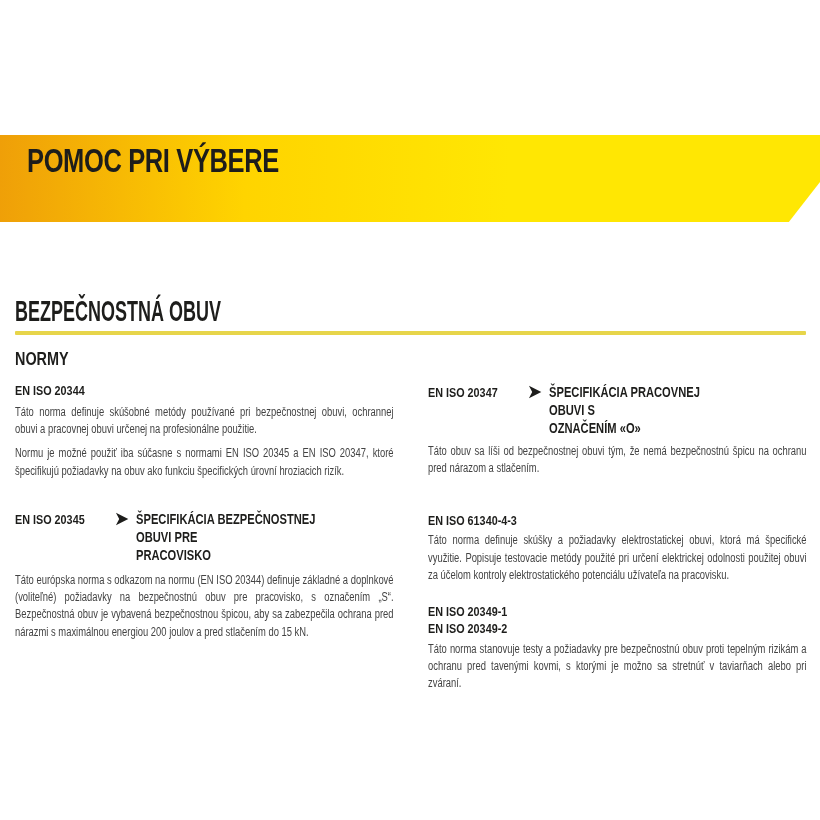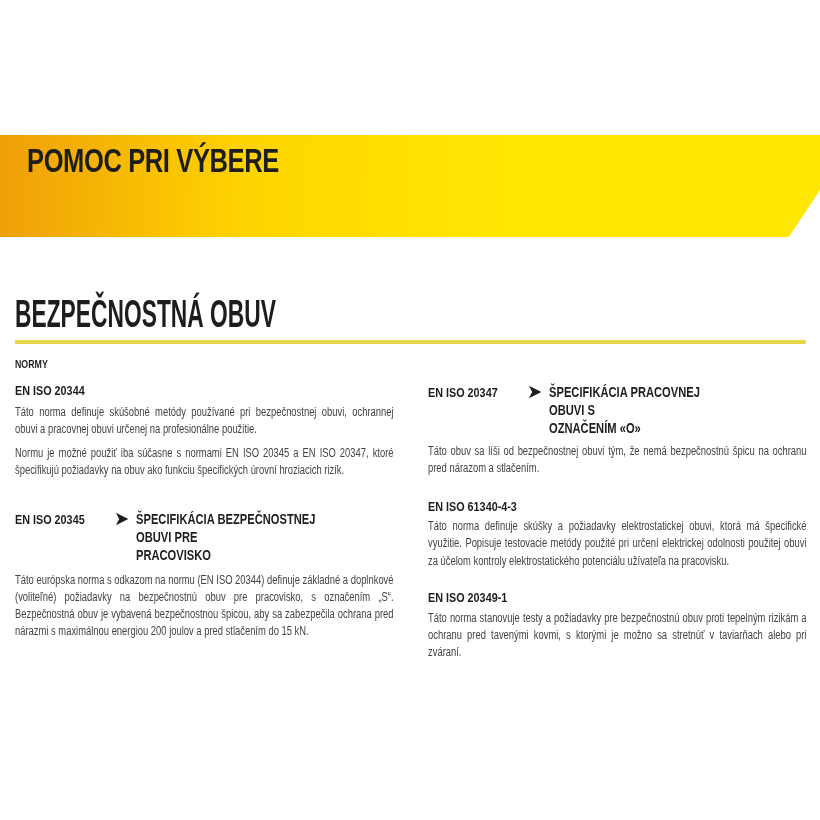--- a/index.html
+++ b/index.html
@@ -16,56 +16,56 @@
     background:#ffffff;
     font-family:"Liberation Sans","DejaVu Sans",sans-serif;
     color:var(--body-ink);
     position:relative;
     overflow:hidden;
   }
   
   .banner{
     position:absolute;
     top:135px;left:0;
-    width:820px;height:102px;
+    width:820px;height:87px;
     background:linear-gradient(92deg,var(--banner-grad-left) 0%,var(--banner-grad-mid) 30%,var(--banner-grad-right) 62%,var(--banner-grad-right) 100%);
     clip-path:polygon(0 0,100% 0,100% 54%,96.2% 100%,0 100%);
   }
   .banner h1{
     padding:8px 0 0 27px;
     font-size:34px;
     line-height:1.0;
     font-weight:bold;
     color:var(--ink);
     white-space:nowrap;
   }
   .banner h1 .cond{display:inline-block;transform:scaleX(0.75);transform-origin:0 50%;letter-spacing:-0.5px;}
   
   .content{
     position:absolute;
     top:294px;left:15px;
     width:791px;
   }
   .section-title{
-    font-size:38px;
+    font-size:30px;
     line-height:1.1;
     font-weight:bold;
     color:var(--ink);
     white-space:nowrap;
   }
   .section-title .cond{display:inline-block;transform:scaleX(0.60);transform-origin:0 50%;}
   .rule{
     margin-top:4px;
     height:4px;
     background:var(--rule-yellow);
     border-radius:1px;
   }
   .subhead{
     margin-top:14px;
-    font-size:11px;
+    font-size:18px;
     font-weight:bold;
     color:var(--ink);
     white-space:nowrap;
   }
   .subhead .cond{display:inline-block;transform:scaleX(0.80);transform-origin:0 50%;}
   .cols{
     display:grid;
     grid-template-columns:1fr 1fr;
     column-gap:34px;
     margin-top:13px;
@@ -92,21 +92,21 @@
     color:var(--body-ink);
   }
   .mt4{margin-top:4px;}
   .mt7{margin-top:7px;}
   .mt8{margin-top:8px;}
   .mt2{margin-top:2px;}
   .mt3{margin-top:3px;}
   .mt6{margin-top:6px;}
   .mt20{margin-top:20px;}
   .mt21{margin-top:30px;}
-  .mt26{margin-top:22px;}
+  .mt26{margin-top:36px;}
   
   .norm-row{
     display:flex;
     align-items:flex-start;
     justify-content:flex-end;
   }
   .norm-row .norm-label{flex:0 0 100px;margin-top:2px;}
   .arrow{
     flex:0 0 14px;
     margin:2px 7px 0 0;
@@ -170,18 +170,19 @@
           </span>
           <div class="norm-title">ŠPECIFIKÁCIA PRACOVNEJ OBUVI S
 OZNAČENÍM «O»</div>
         </div>
         <p class="para mt6">Táto obuv sa líši od bezpečnostnej obuvi tým, že nemá bezpečnostnú špicu na ochranu pred nárazom a stlačením.</p>
 
         <div class="norm-label mt26"><span class="cond">EN ISO 61340-4-3</span></div>
         <p class="para mt2">Táto norma definuje skúšky a požiadavky elektrostatickej obuvi, ktorá má špecifické využitie. Popisuje testovacie metódy použité pri určení elektrickej odolnosti použitej obuvi za účelom kontroly elektrostatického potenciálu užívateľa na pracovisku.</p>
 
         <div class="norm-label mt20"><span class="cond">EN ISO 20349-1</span></div>
+        <div class="norm-label"><span class="cond">EN ISO 20349-2</span></div>
         <p class="para mt3">Táto norma stanovuje testy a požiadavky pre bezpečnostnú obuv proti tepelným rizikám a ochranu pred tavenými kovmi, s ktorými je možno sa stretnúť v taviarňach alebo pri zváraní.</p>
       </div>
 
     </div>
   </div>
 </div>
 
 </body></html>

